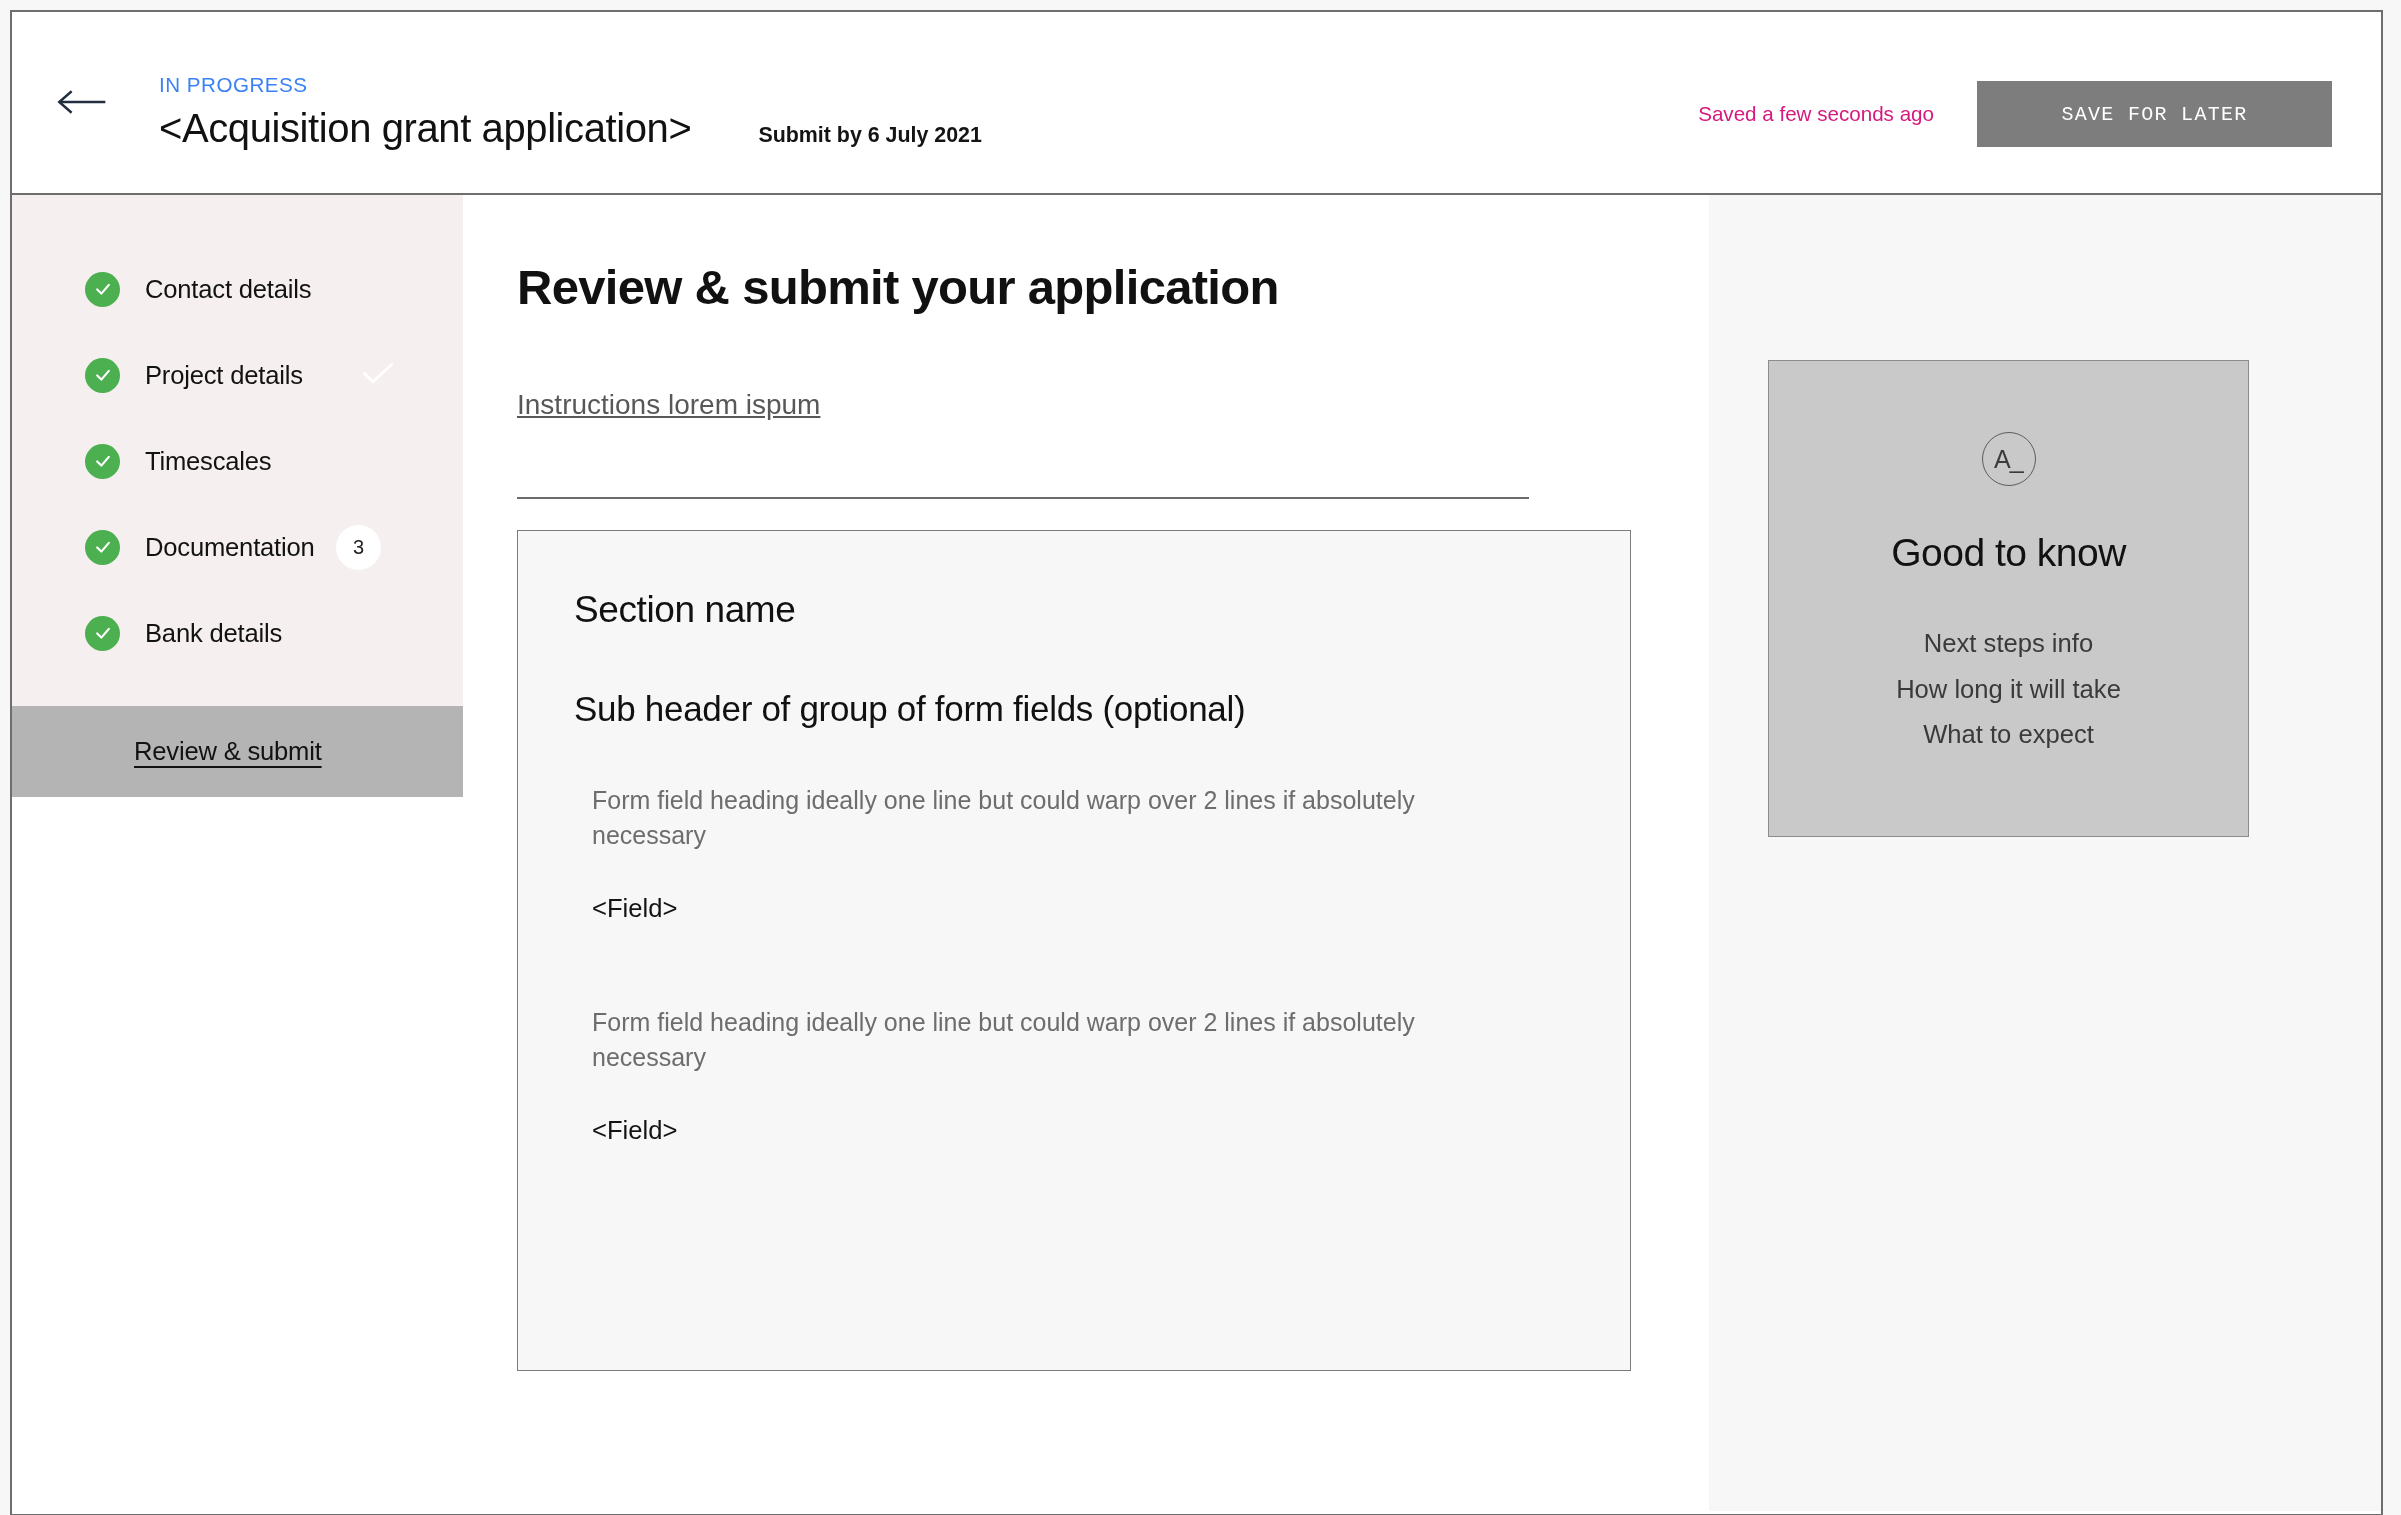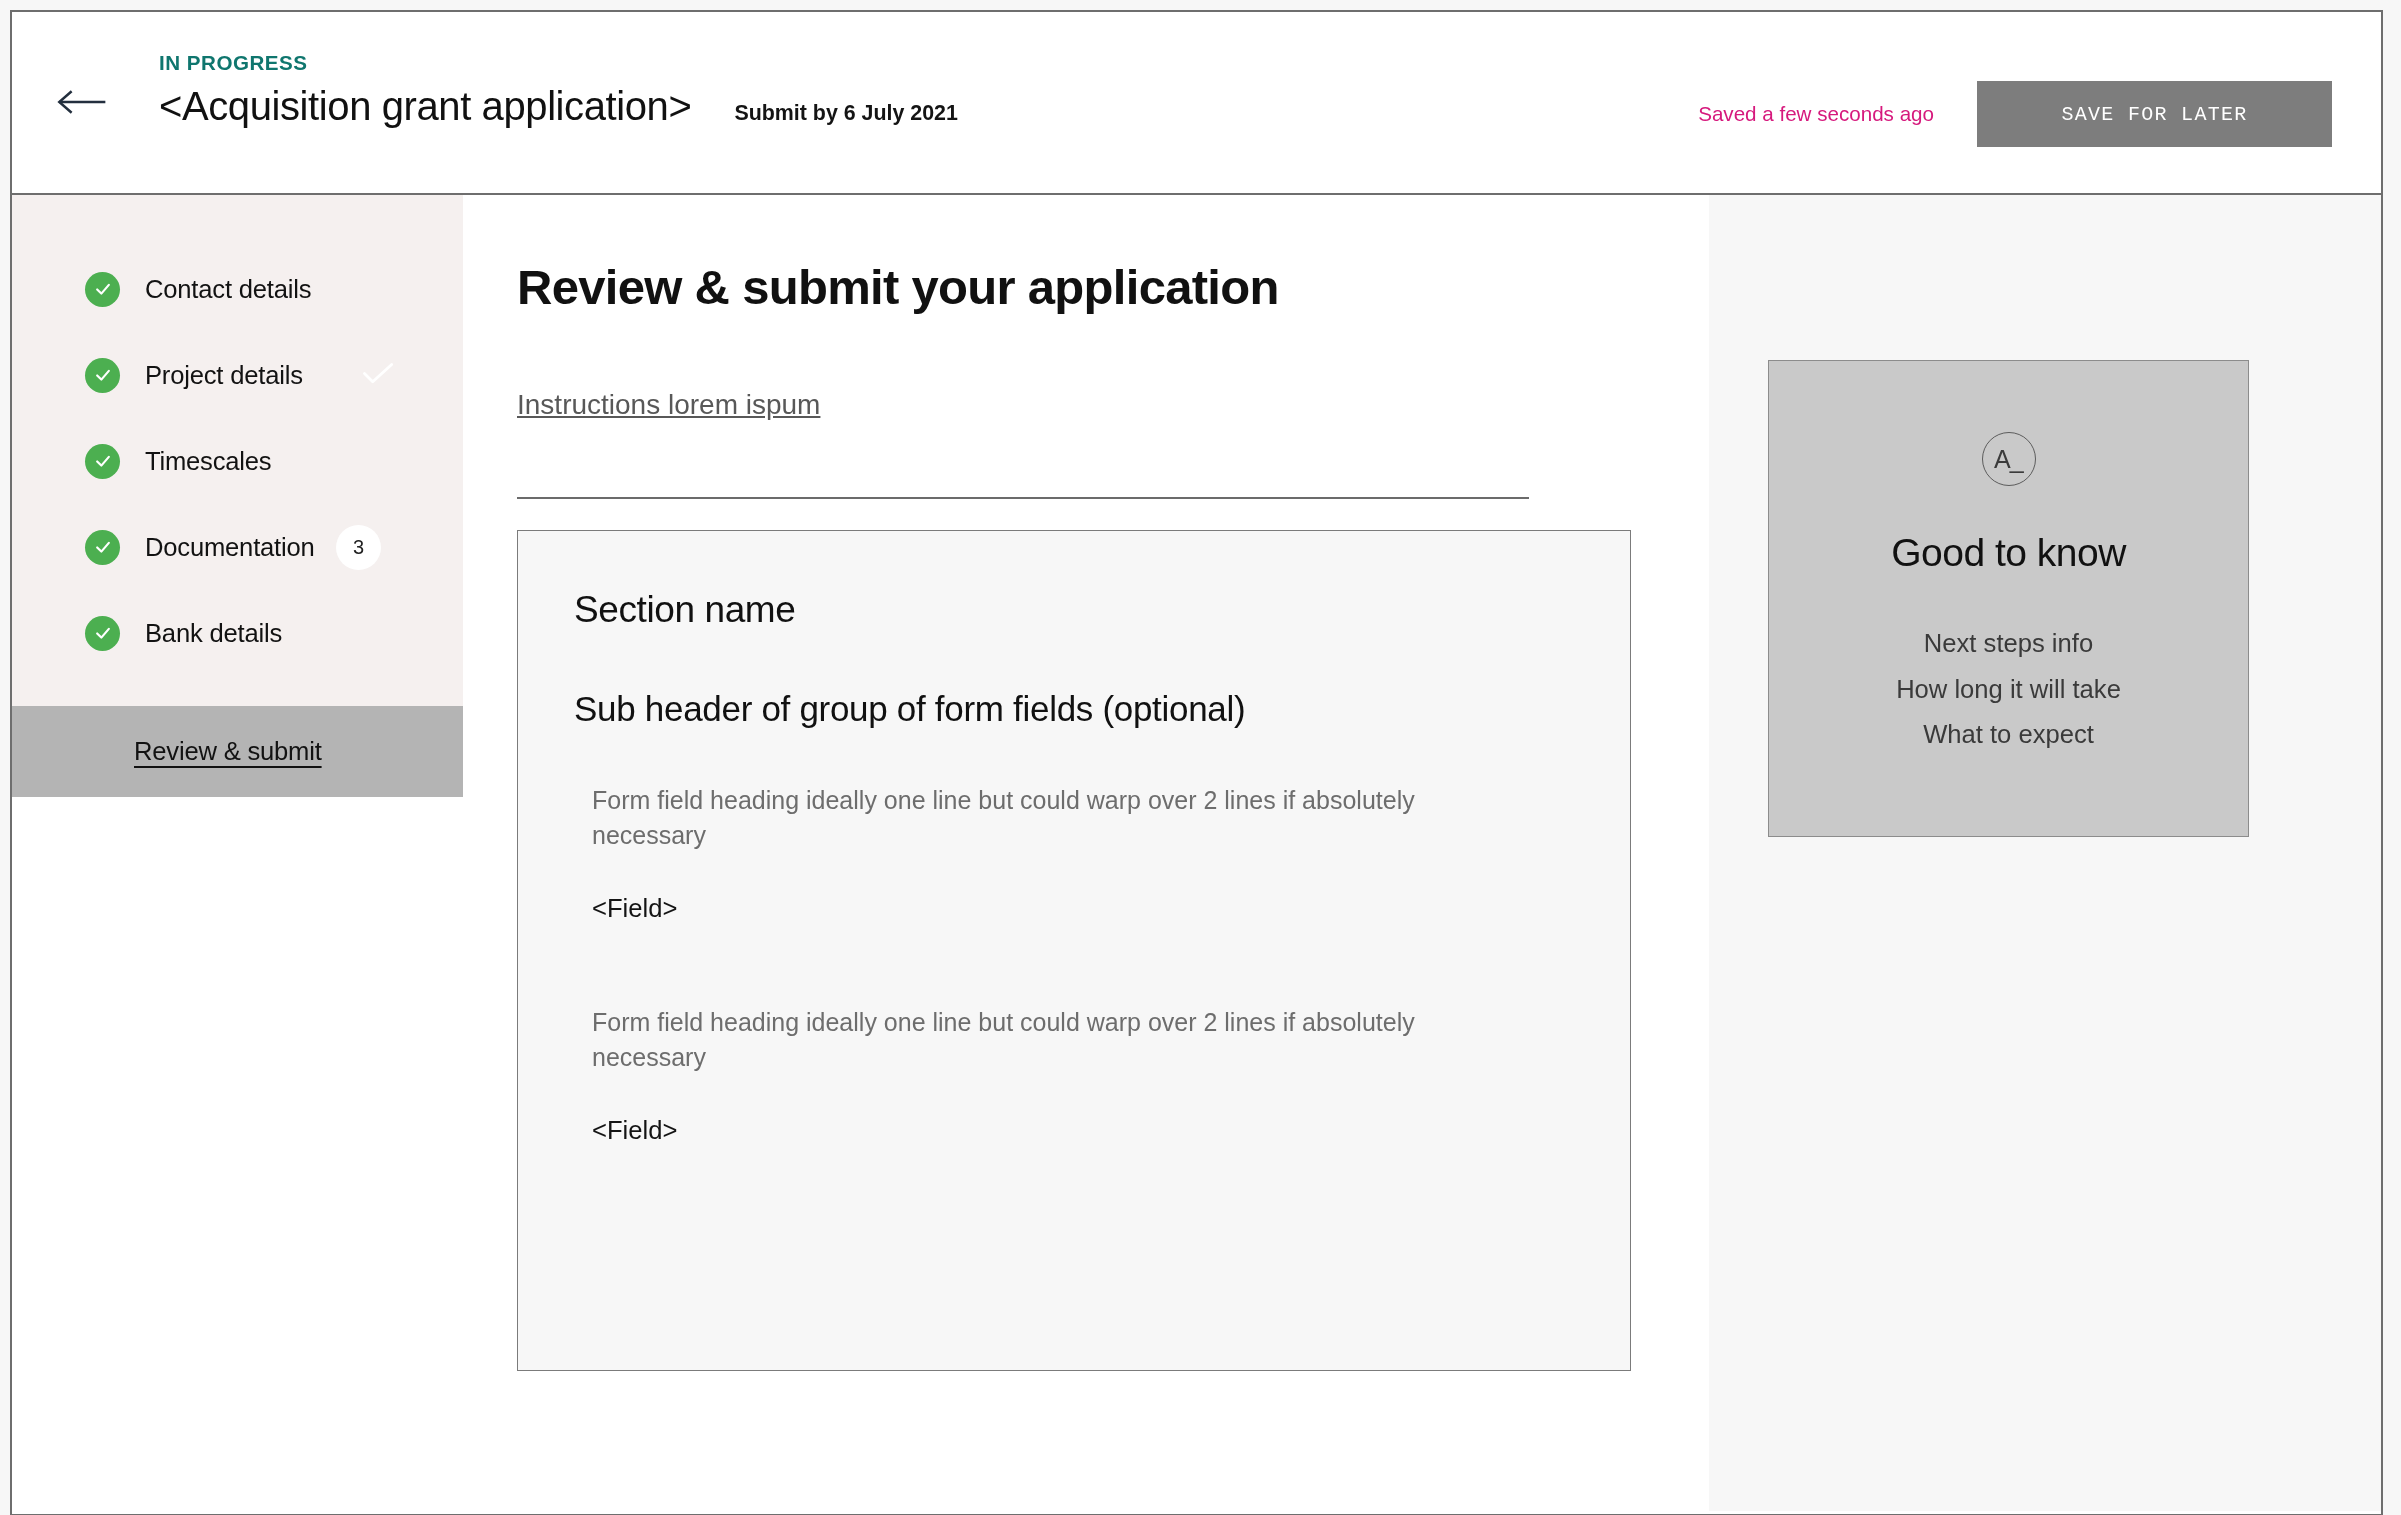--- a/index.html
+++ b/index.html
@@ -43,29 +43,30 @@
 
   .header-titleblock {
     position: absolute;
     left: 147px;
     top: 40px;
   }
 
   .status-label {
     font-size: 20.6px;
     letter-spacing: 0.5px;
-    color: #0f766e;
-    font-weight: 700;
+    color: #3b82f6;
+    font-weight: 400;
     line-height: 1.1;
+    margin-top: 22px;
   }
 
   .title-row {
     display: flex;
     align-items: baseline;
-    gap: 43px;
+    gap: 67px;
     margin-top: 8.2px;
   }
 
   .app-title {
     font-size: 40px;
     font-weight: 400;
     color: #111111;
     letter-spacing: -0.4px;
     line-height: 1.15;
     white-space: nowrap;

